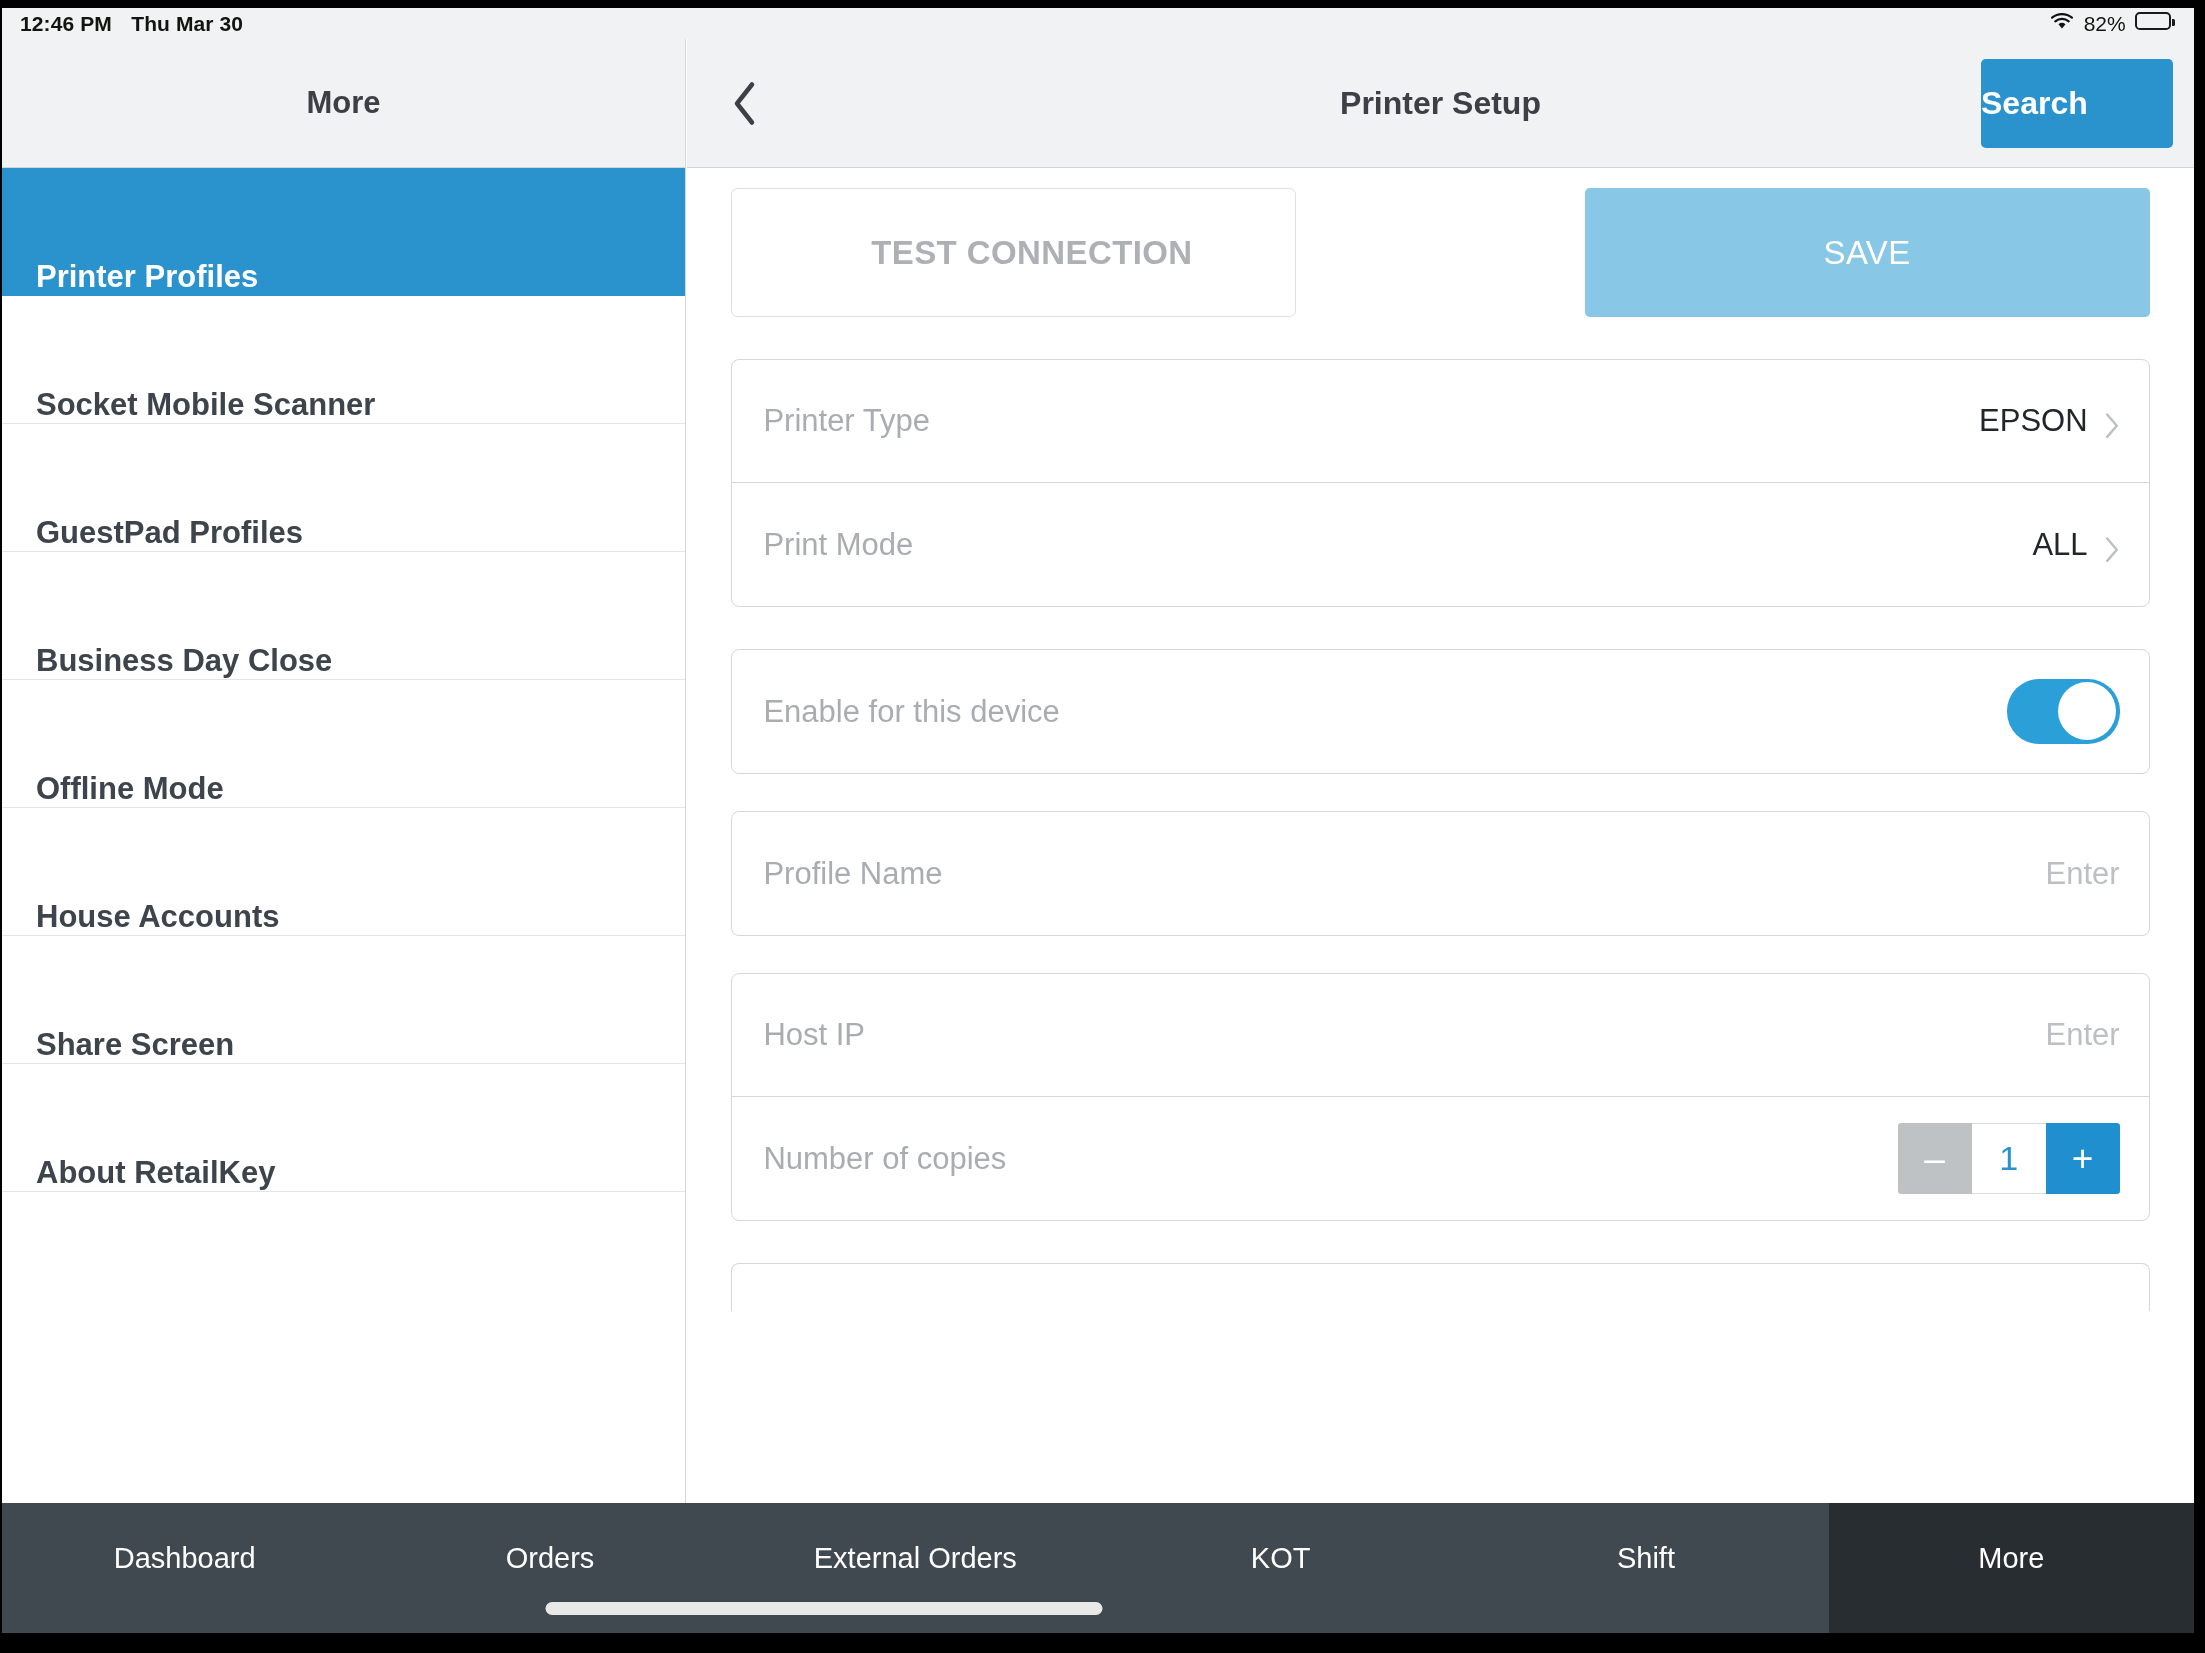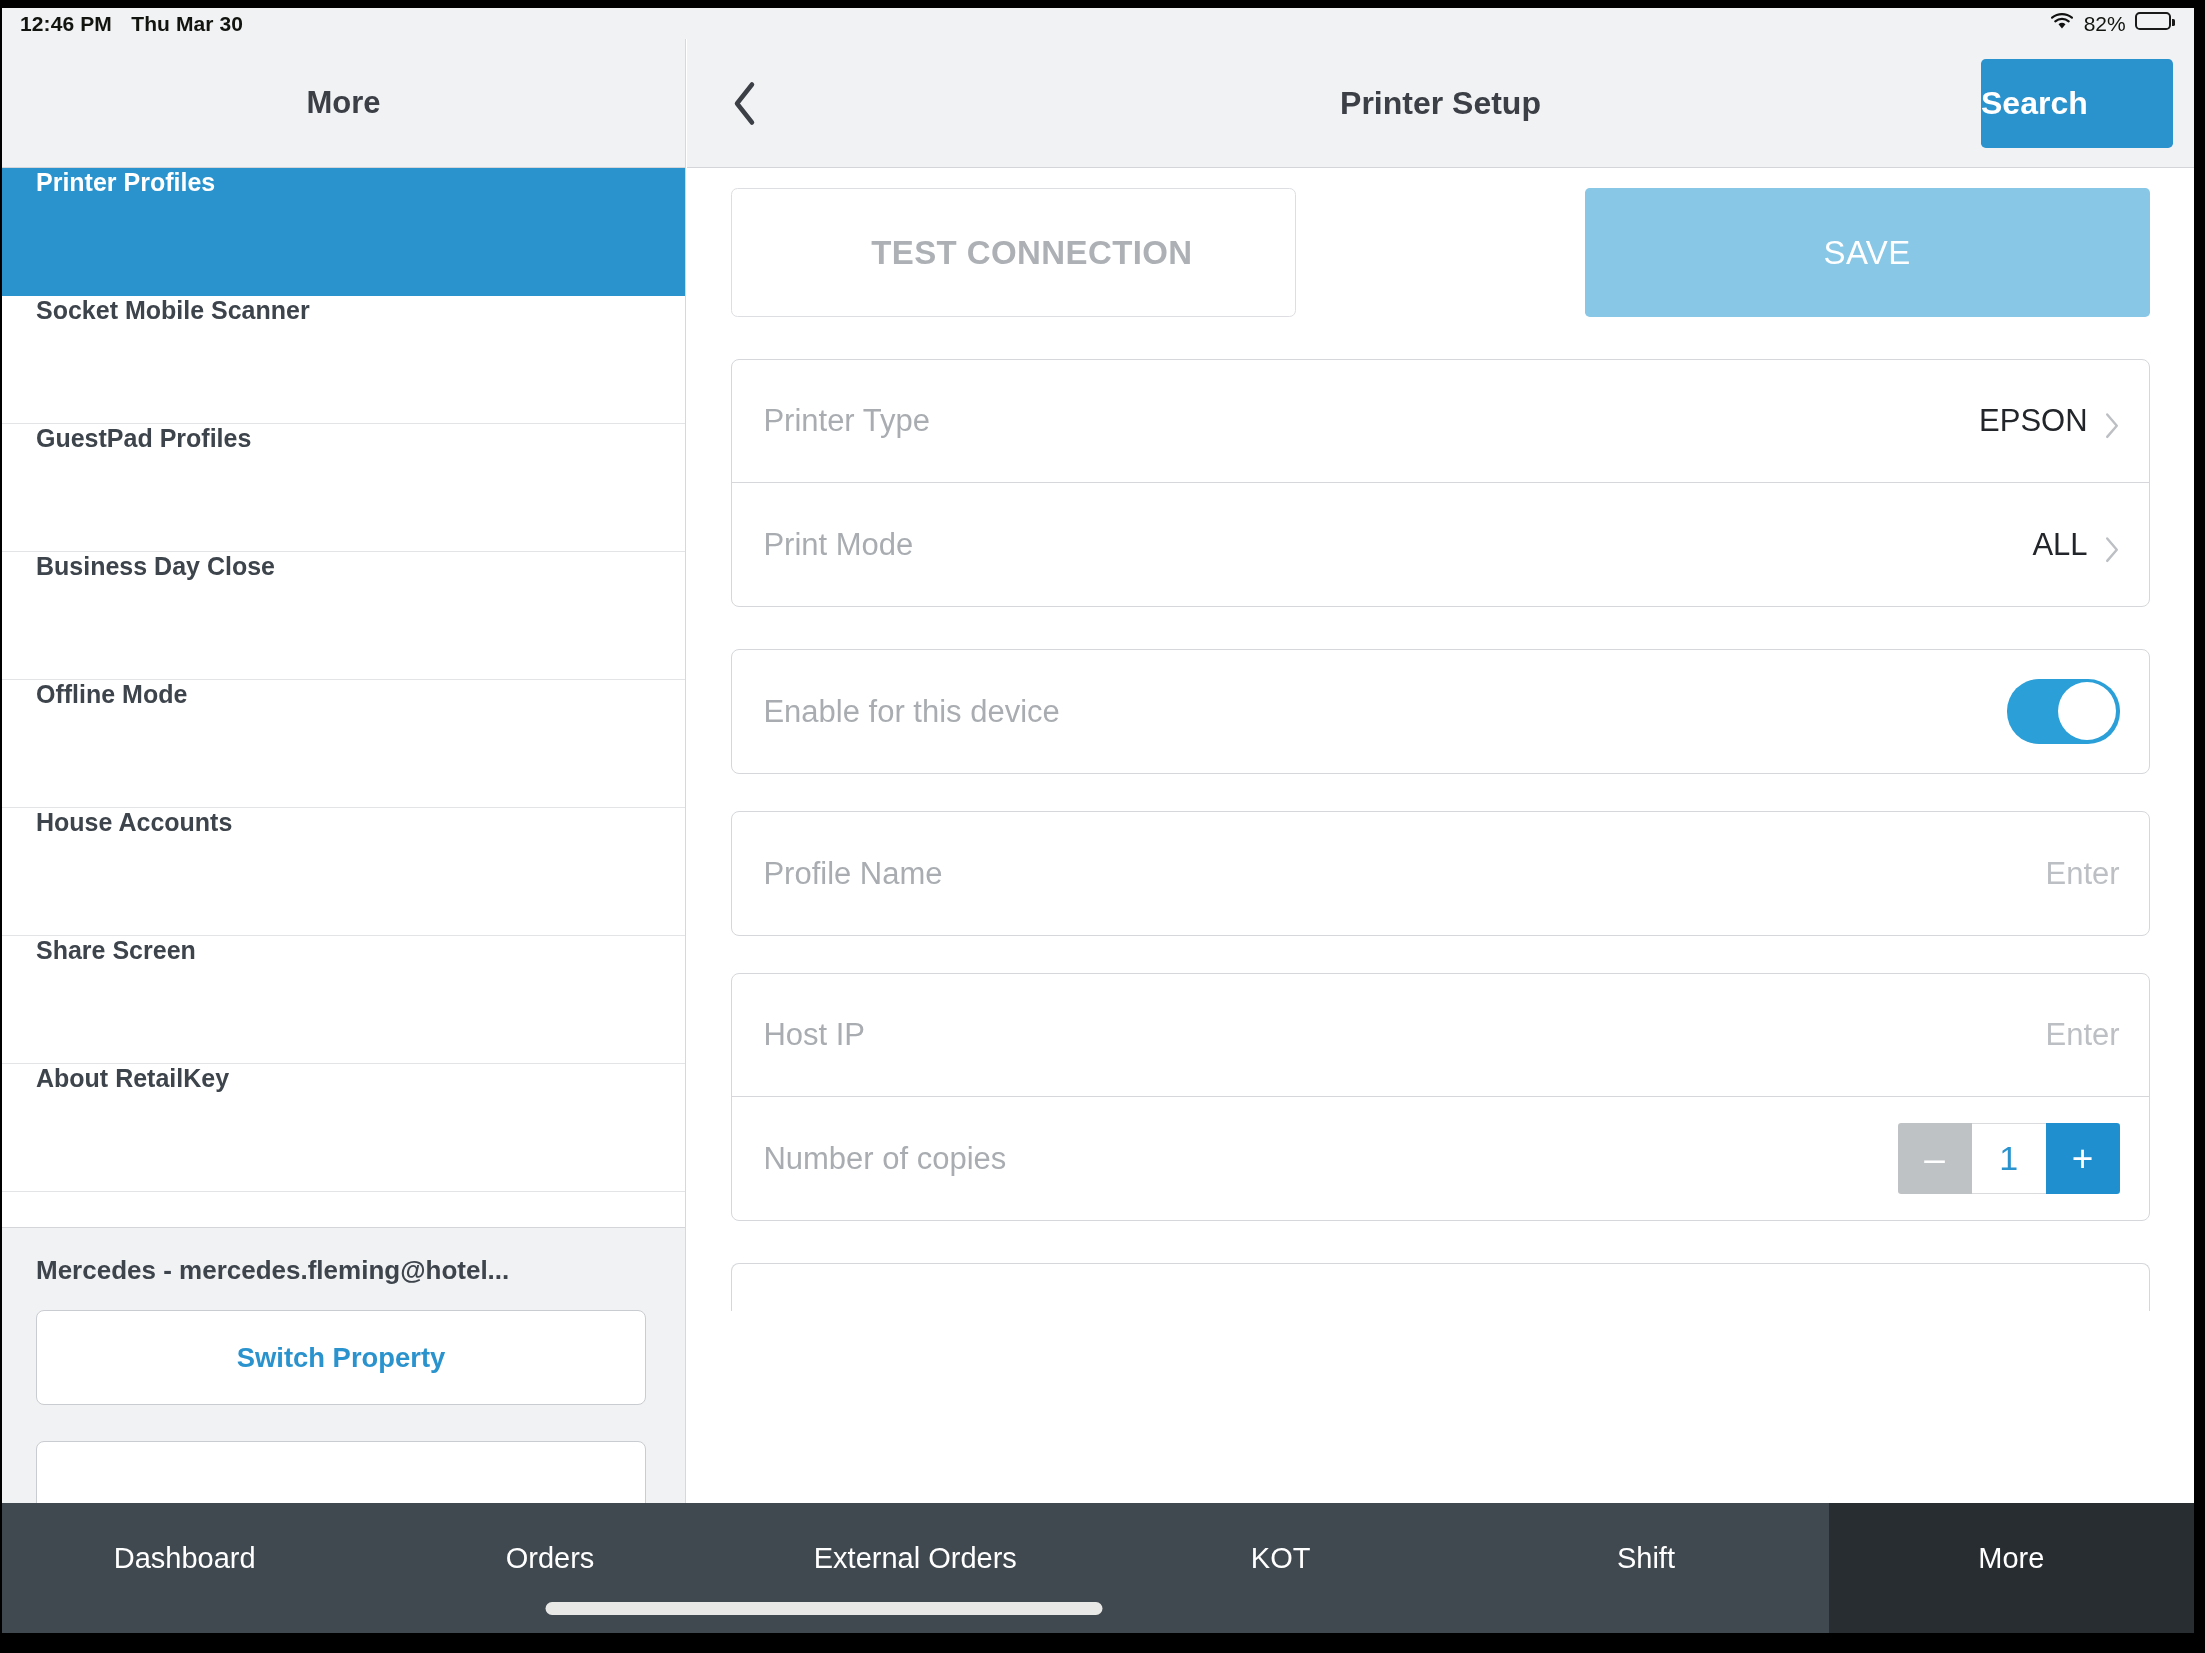--- a/index.html
+++ b/index.html
@@ -62,24 +62,24 @@
     height: 129px; background: #f1f2f4;
     display: flex; align-items: center; justify-content: center;
     border-bottom: 1.6px solid #d3d5d8;
     flex: 0 0 auto;
   }
   #sidebar-header .title {
     font-size: 31px; font-weight: 600; color: #3c4046;
   }
   #sidebar-list { flex: 1 1 auto; overflow: hidden; background:#fff; }
   .side-item {
-    height: 128px; display: flex; align-items: flex-start;
+    height: 128px; display: flex; align-items: flex-end;
     padding-left: 34px;
     border-bottom: 1.2px solid #e2e4e6;
-    font-size: 25px; font-weight: 600; color: #3d444b;
+    font-size: 31px; font-weight: 600; color: #3d444b;
     background: #ffffff;
   }
   .side-item.active {
     background: #2a93ce; color: #ffffff; border-bottom-color: #2a93ce;
   }
   #sidebar-footer {
     flex: 0 0 auto;
     background: #f1f2f4;
     border-top: 1.6px solid #d3d5d8;
     padding: 27.4px 39px 0 34px;
@@ -268,27 +268,20 @@
         <span>House Accounts</span>
       </div>
       <div class="side-item">
         <span>Share Screen</span>
       </div>
       <div class="side-item">
         <span>About RetailKey</span>
       </div>
     </div>
 
-    <div id="sidebar-footer">
-      <div id="account-label">Mercedes - mercedes.fleming@hotel...</div>
-      <div class="ghost-btn">
-        <span>Switch Property</span>
-      </div>
-      <div class="ghost-btn second"></div>
-    </div>
   </div>
 
   <div id="main">
 
     <div id="main-header">
       <div id="back-chevron">
         <svg viewBox="0 0 24 44" width="24" height="45" aria-hidden="true">
           <path d="M20 3 L5 22 L20 41" stroke="#3c4046" stroke-width="4.5" fill="none" stroke-linecap="round" stroke-linejoin="round"></path>
         </svg>
       </div>

